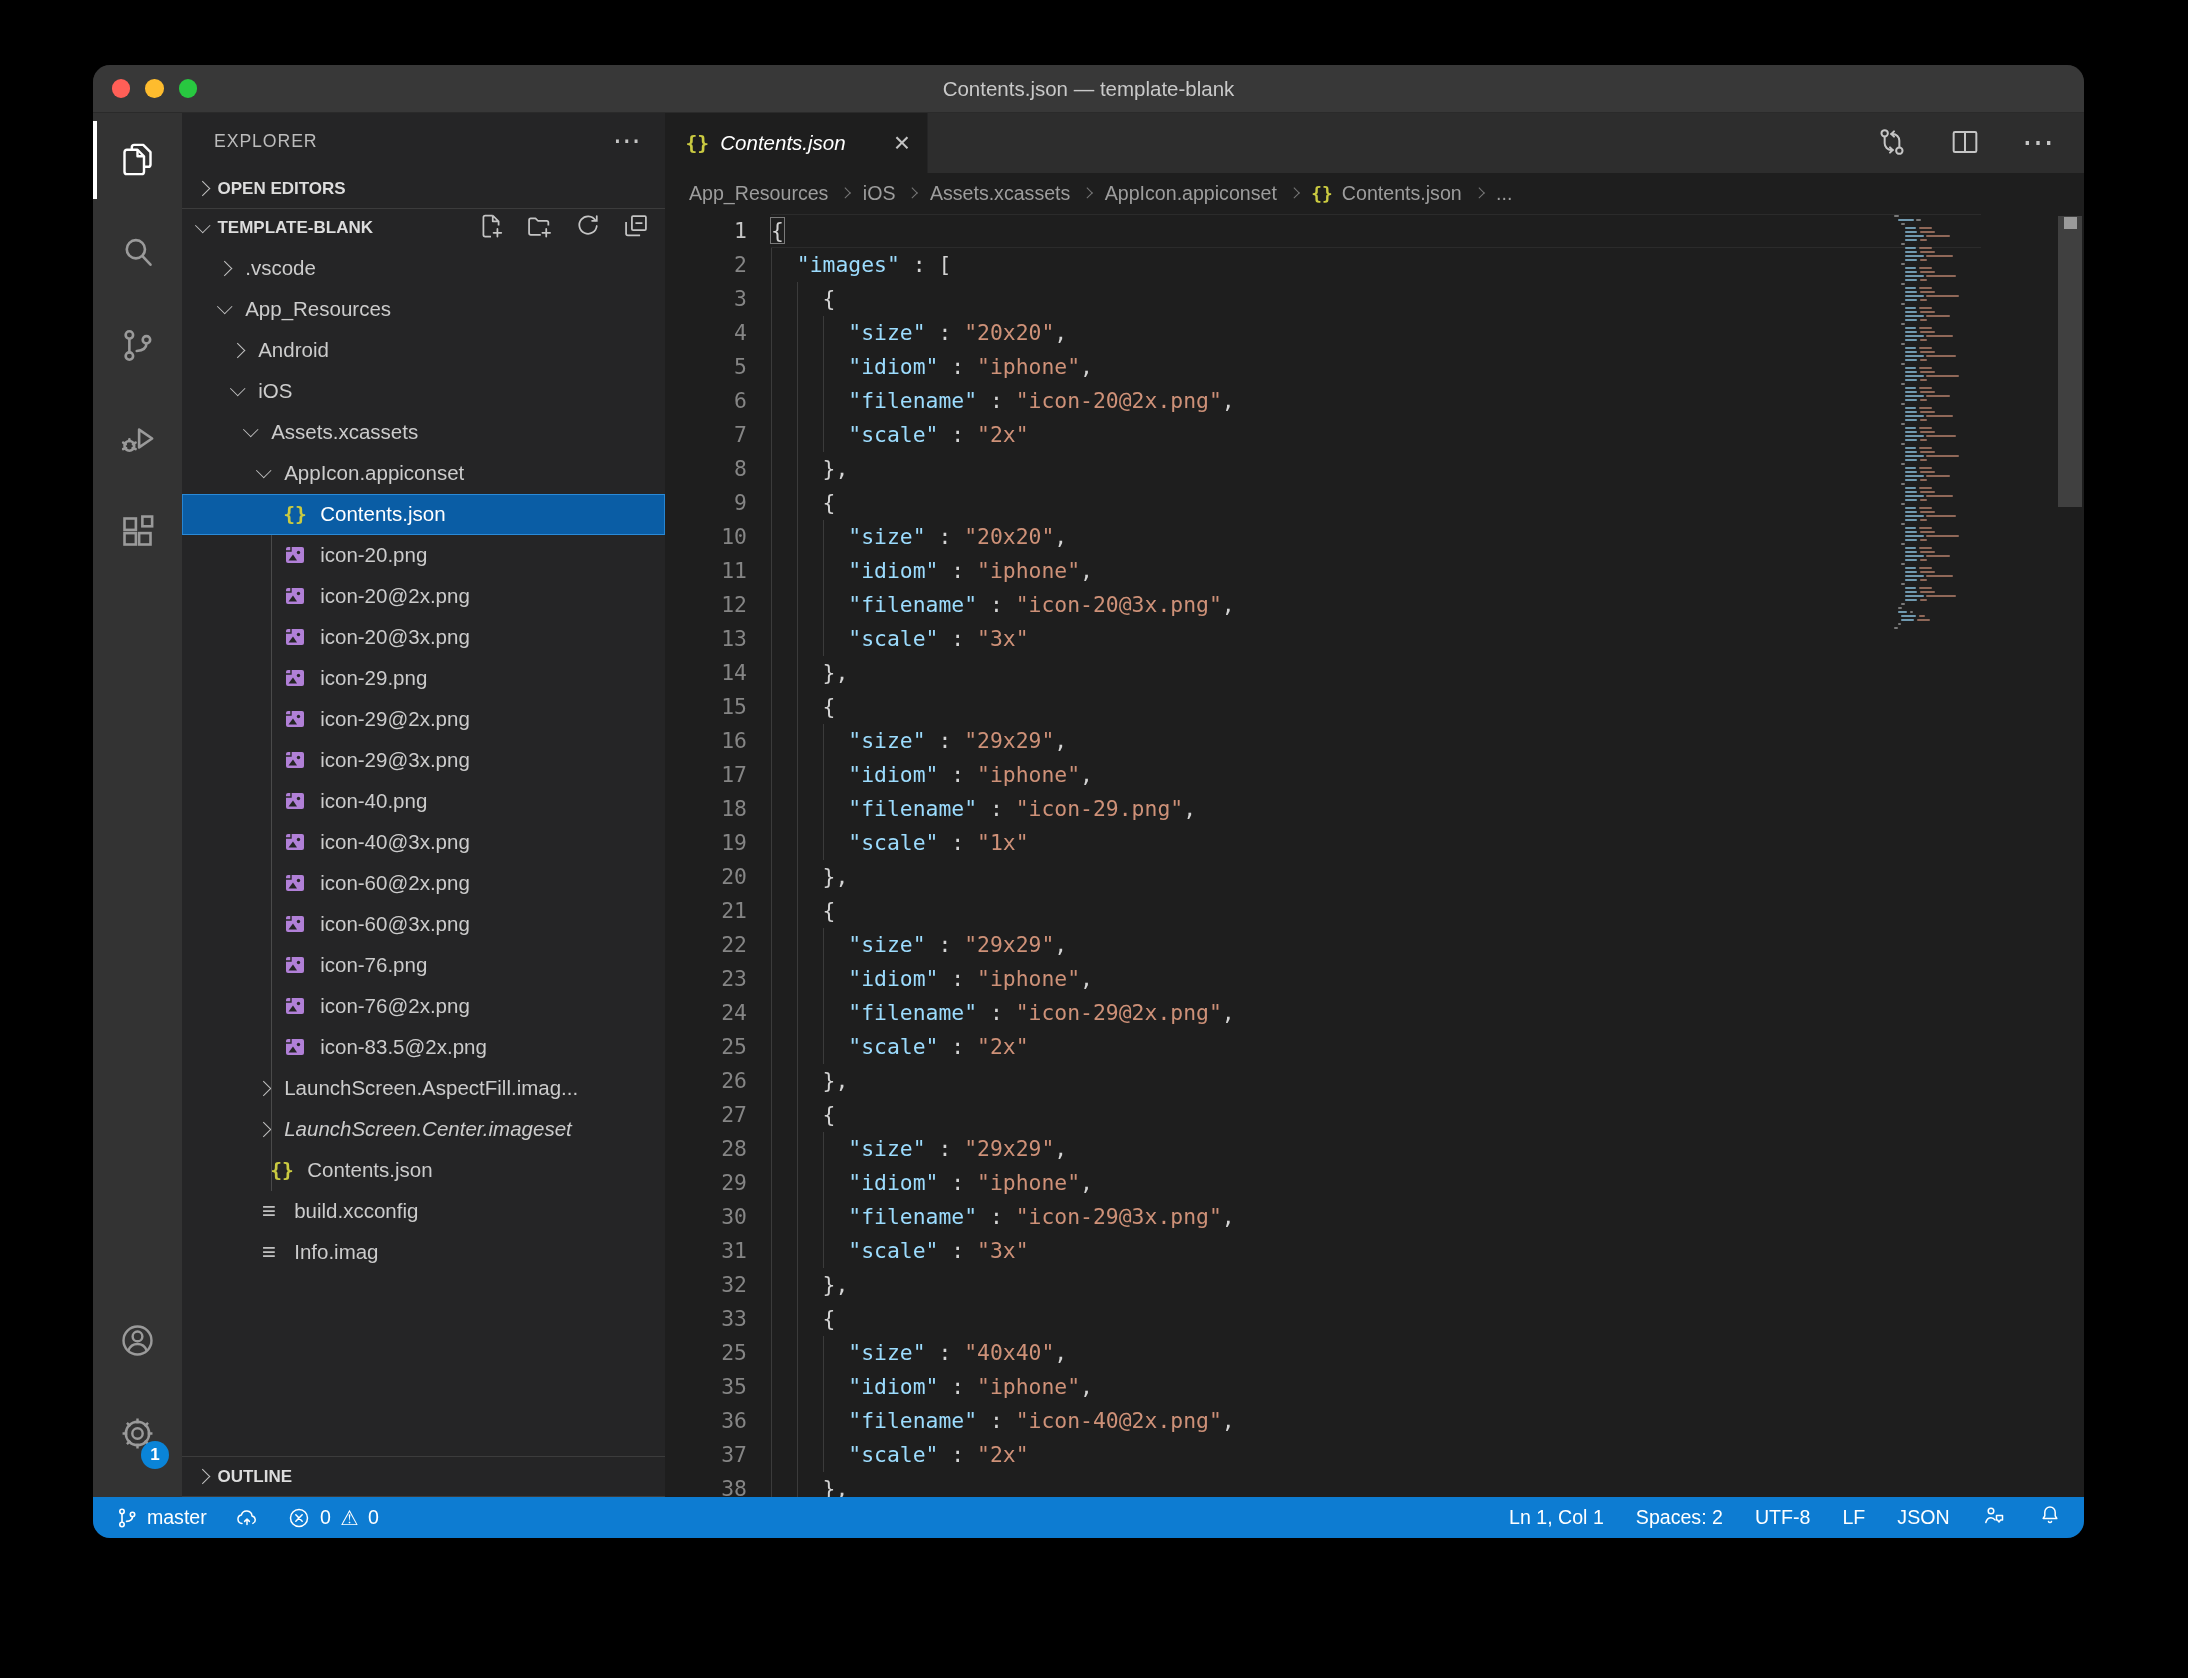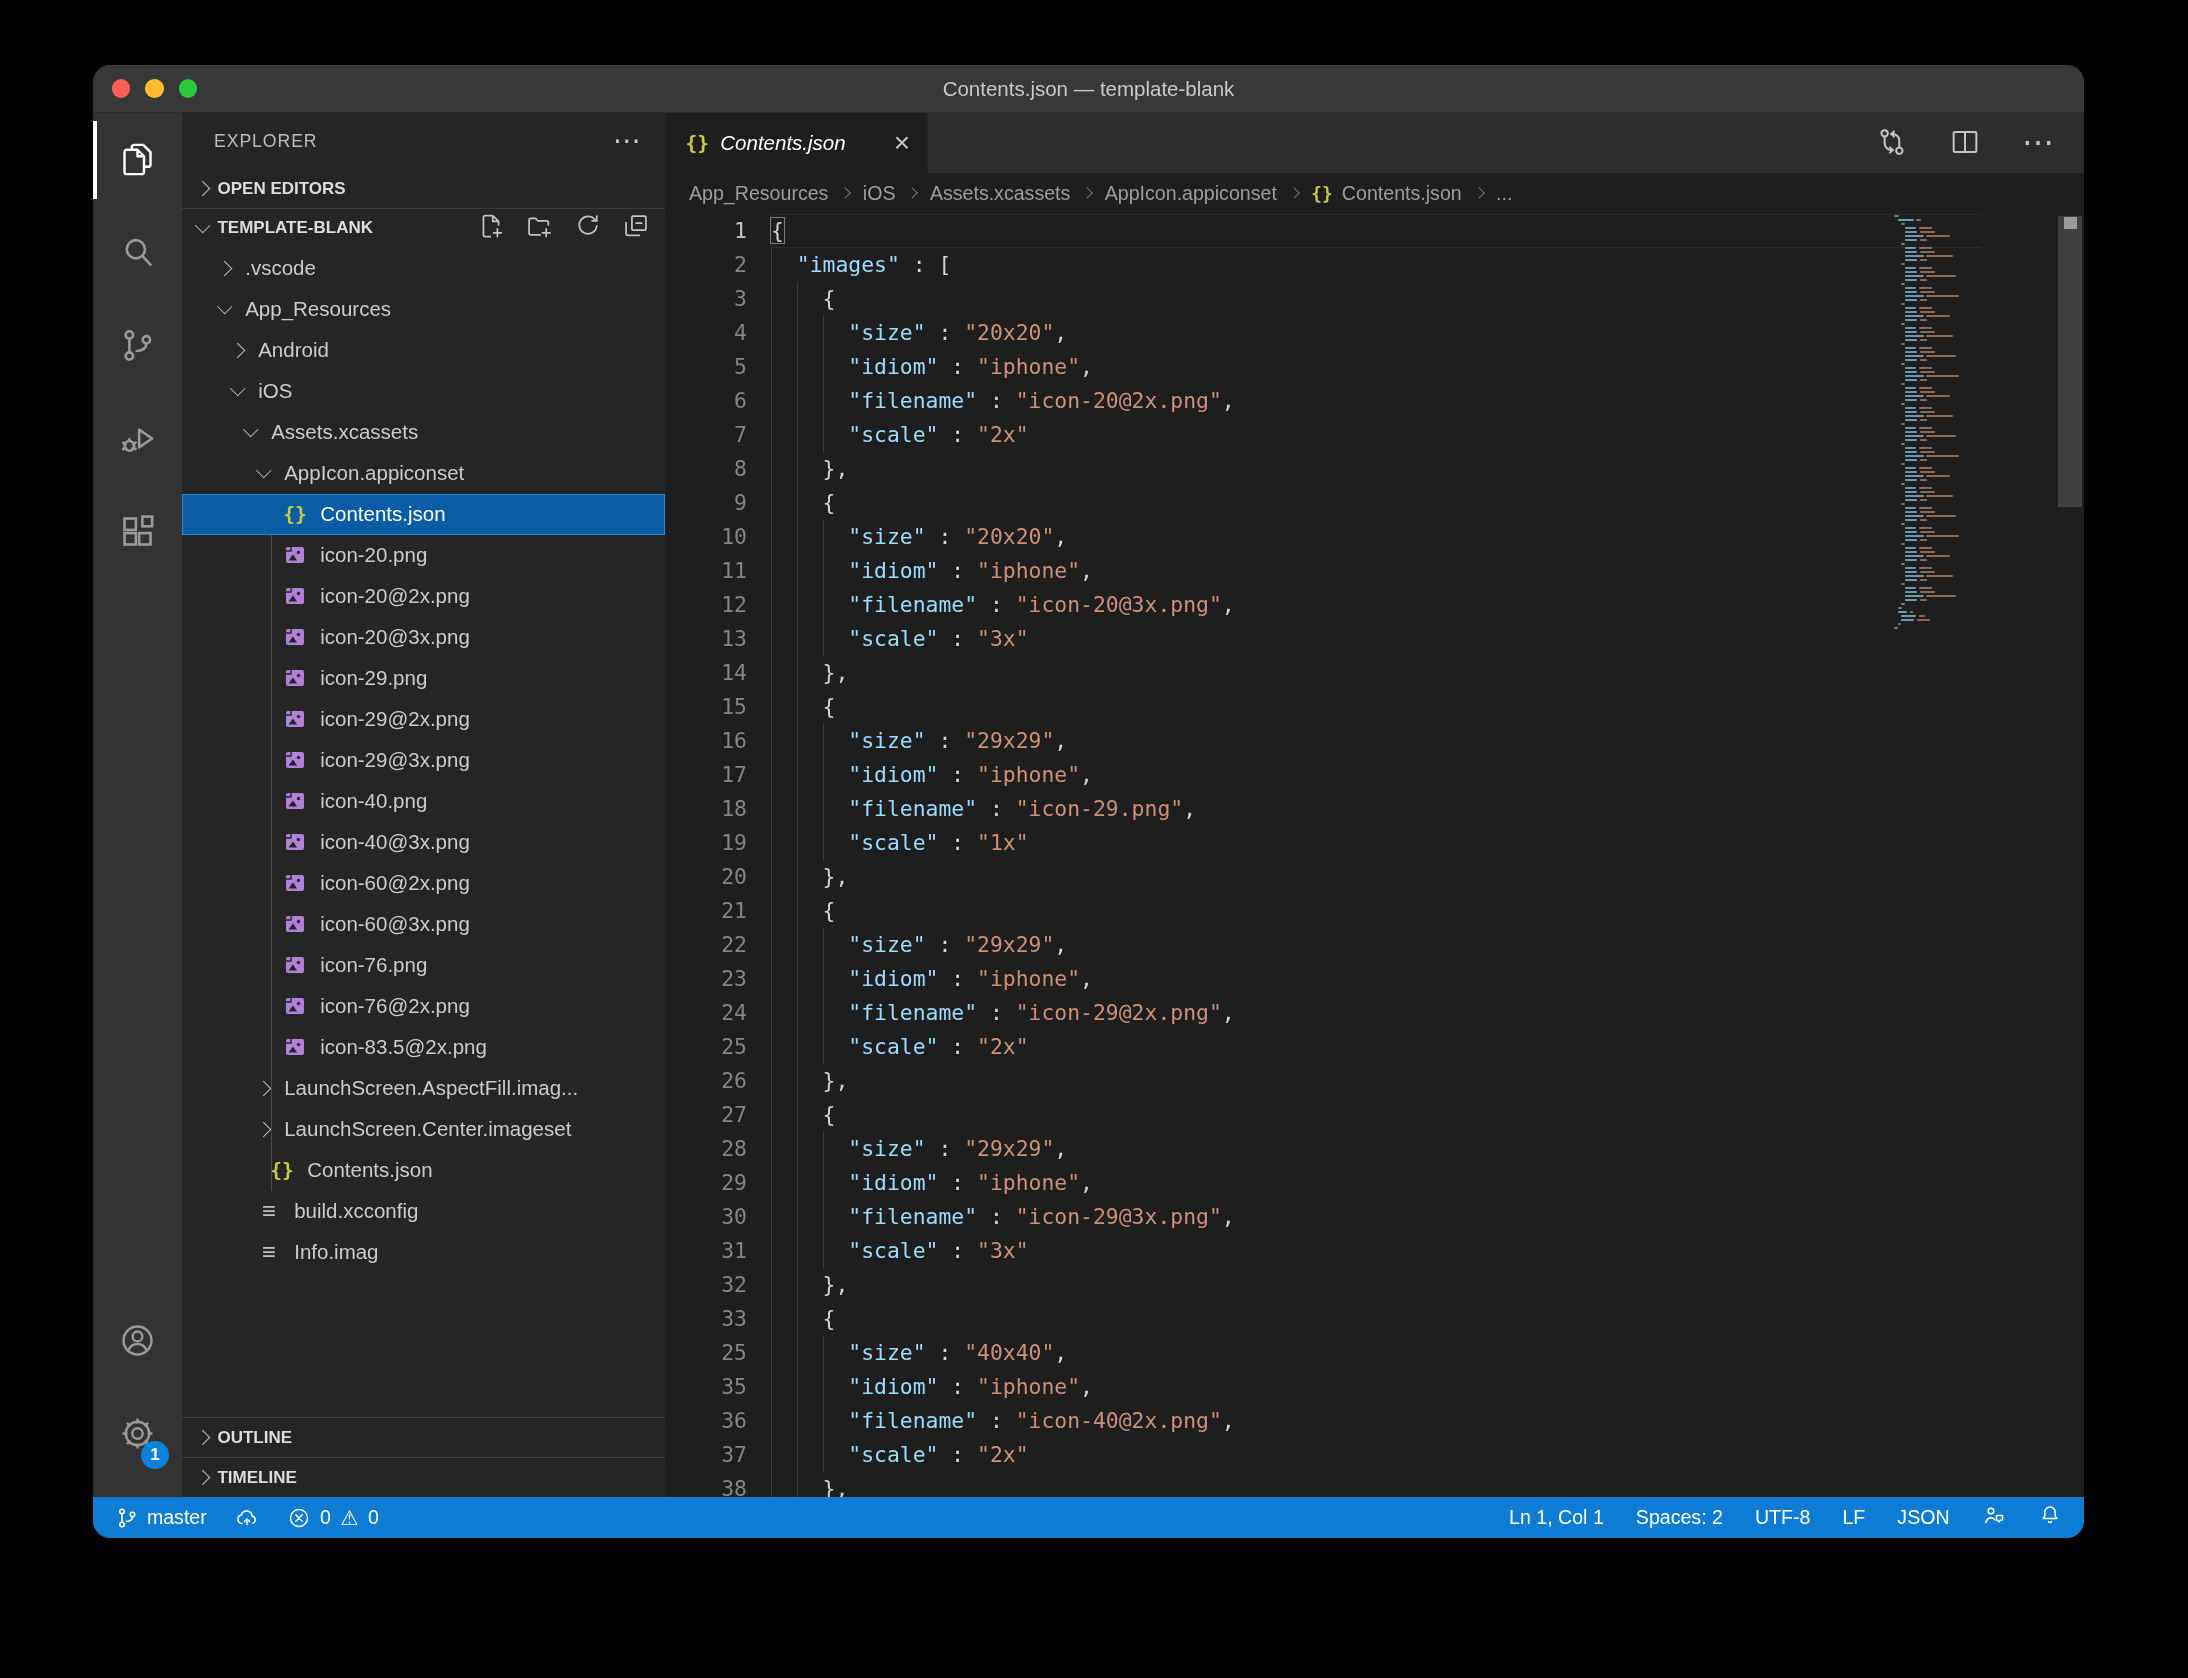--- a/index.html
+++ b/index.html
@@ -370,21 +370,21 @@
                   <path d="M3 8h5V4" fill="none" stroke="#252526" stroke-width="1.4"></path>
                   <circle cx="15.5" cy="9.5" r="1.7" fill="#252526"></circle>
                   <path d="M5.5 17.5l4.5-6 4 6z" fill="#252526"></path>
                 </svg></span>
               <span>icon-83.5@2x.png</span>
             </div>
             <div class="trow" style="padding-left: 76px;">
               <span class="chev right" style="margin-right: 15px;"></span>
               <span>LaunchScreen.AspectFill.imag...</span>
             </div>
-            <div class="trow" style="padding-left: 76px;">
+            <div class="trow" style="padding-left: 76px; font-style: italic;">
               <span class="chev right" style="margin-right: 15px;"></span>
               <span>LaunchScreen.Center.imageset</span>
             </div>
             <div class="trow" style="padding-left: 86px;">
               <span class="ficon json-glyph">{}</span>
               <span>Contents.json</span>
             </div>
             <div class="trow" style="padding-left: 73px;">
               <span class="ficon doc-glyph">≡</span>
               <span>build.xcconfig</span>
@@ -396,24 +396,20 @@
             <div class="tree-guide" style="top: 287px; height: 656px;"></div>
           </div>
         <div class="sb-fill"></div>
         <div class="sb-bottom">
           <div class="divider"></div>
           <div class="sb-row">
             <span class="chev right"></span>
             <span>OUTLINE</span>
           </div>
           <div class="divider"></div>
-          <div class="sb-row">
-            <span class="chev right"></span>
-            <span>TIMELINE</span>
-          </div>
         </div>
       </div>
 
       <div class="editor">
         <div class="tabstrip">
           <div class="tab">
             <span class="json-glyph">{}</span>
             <span class="tab-label">Contents.json</span>
             <span class="tab-close">×</span>
           </div>

